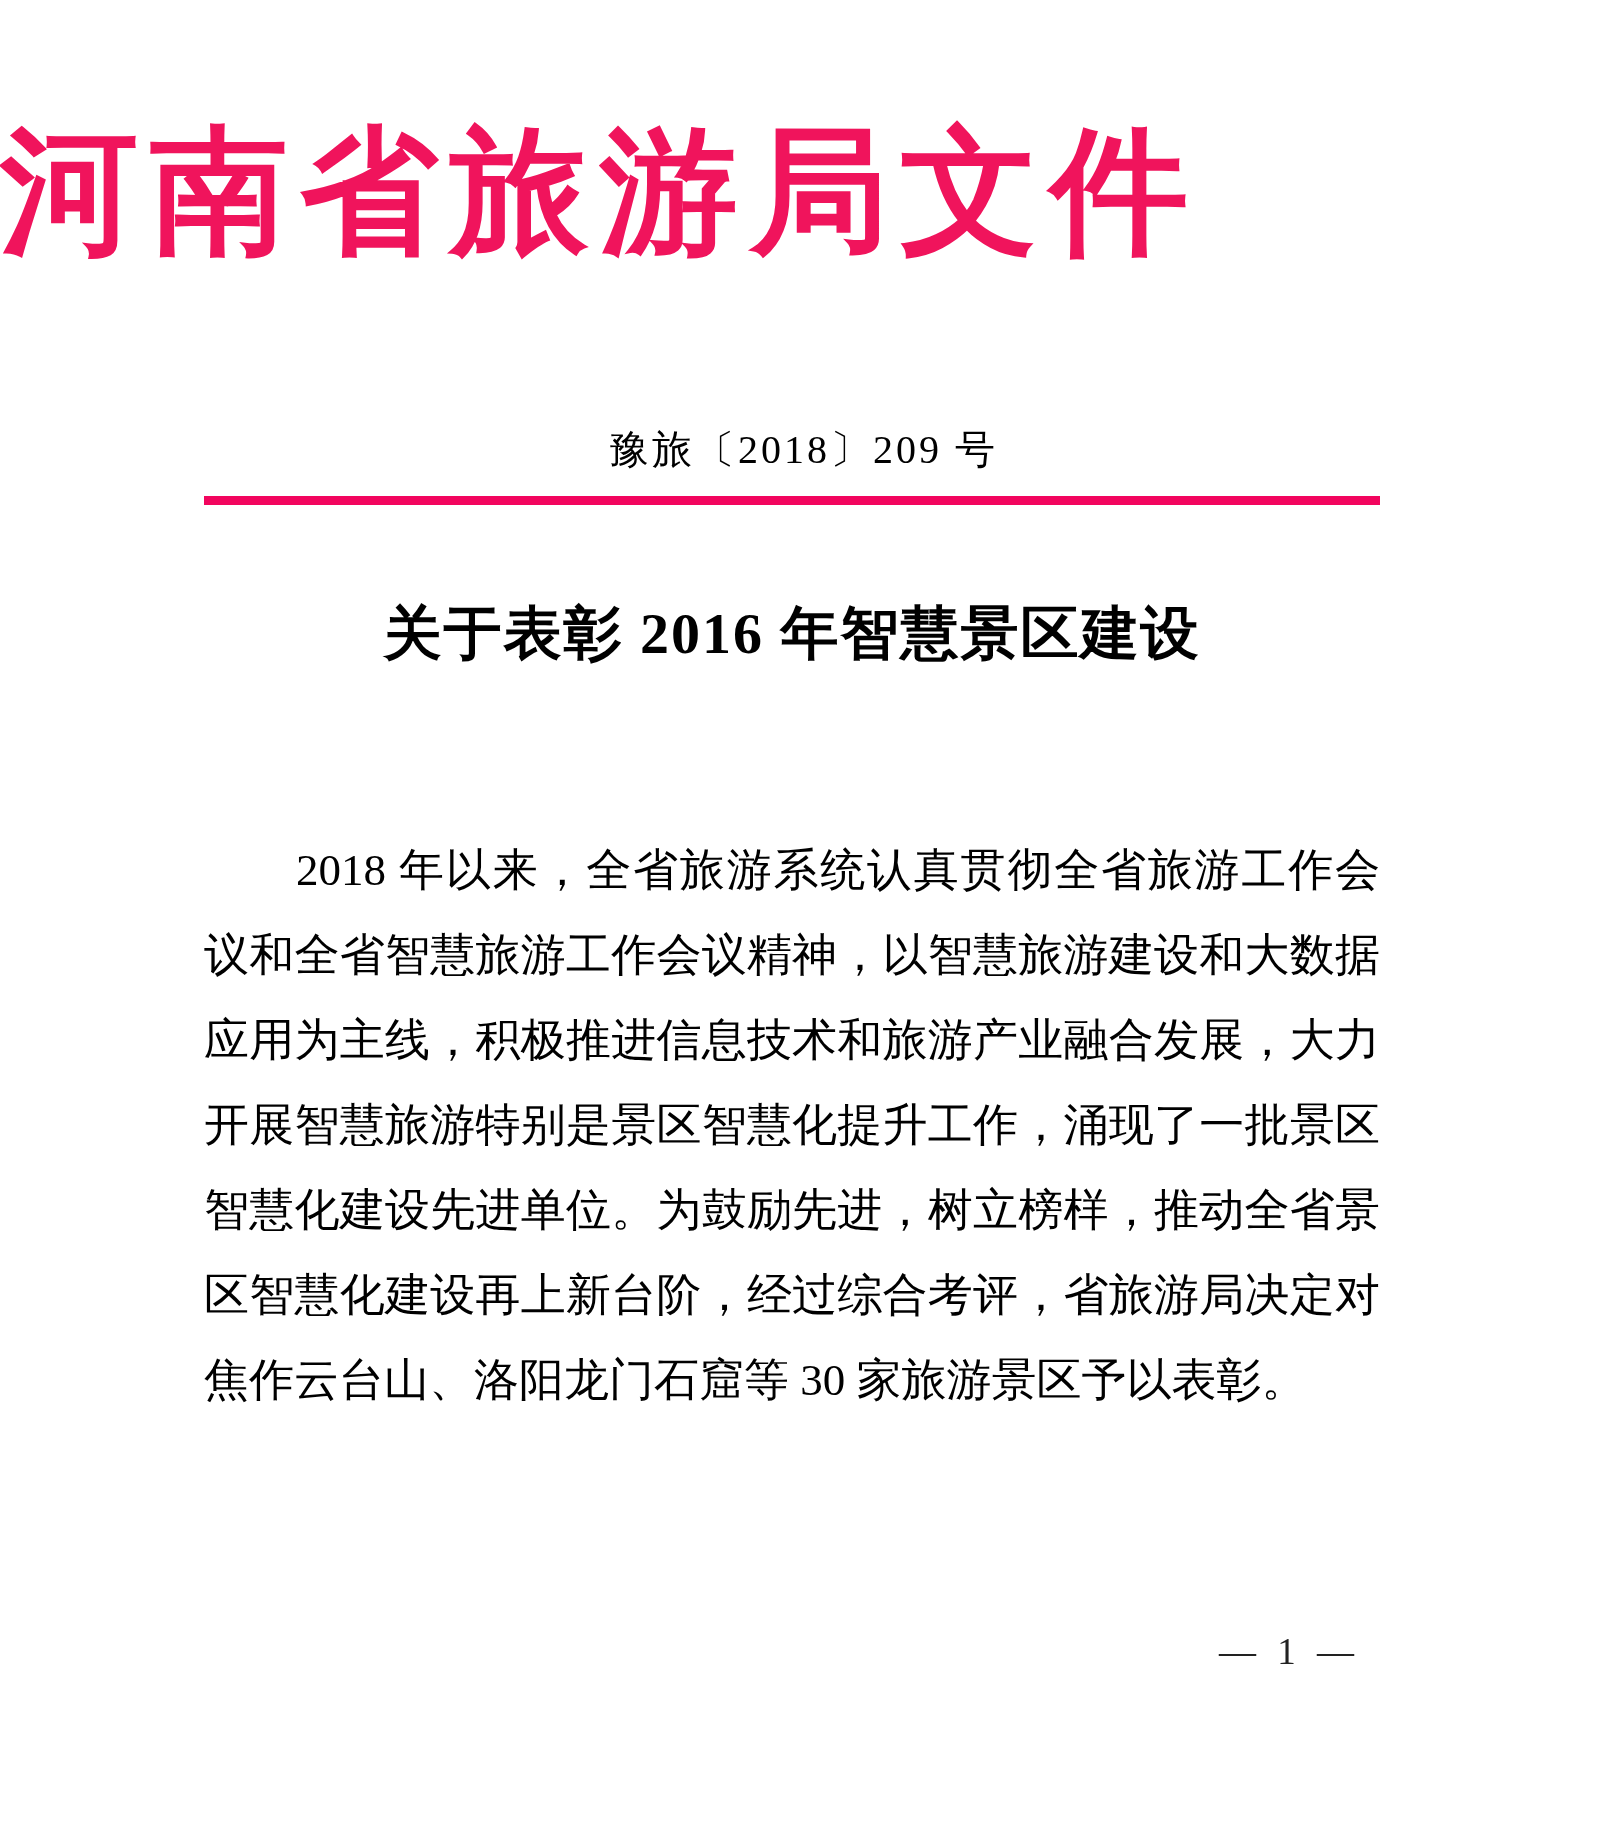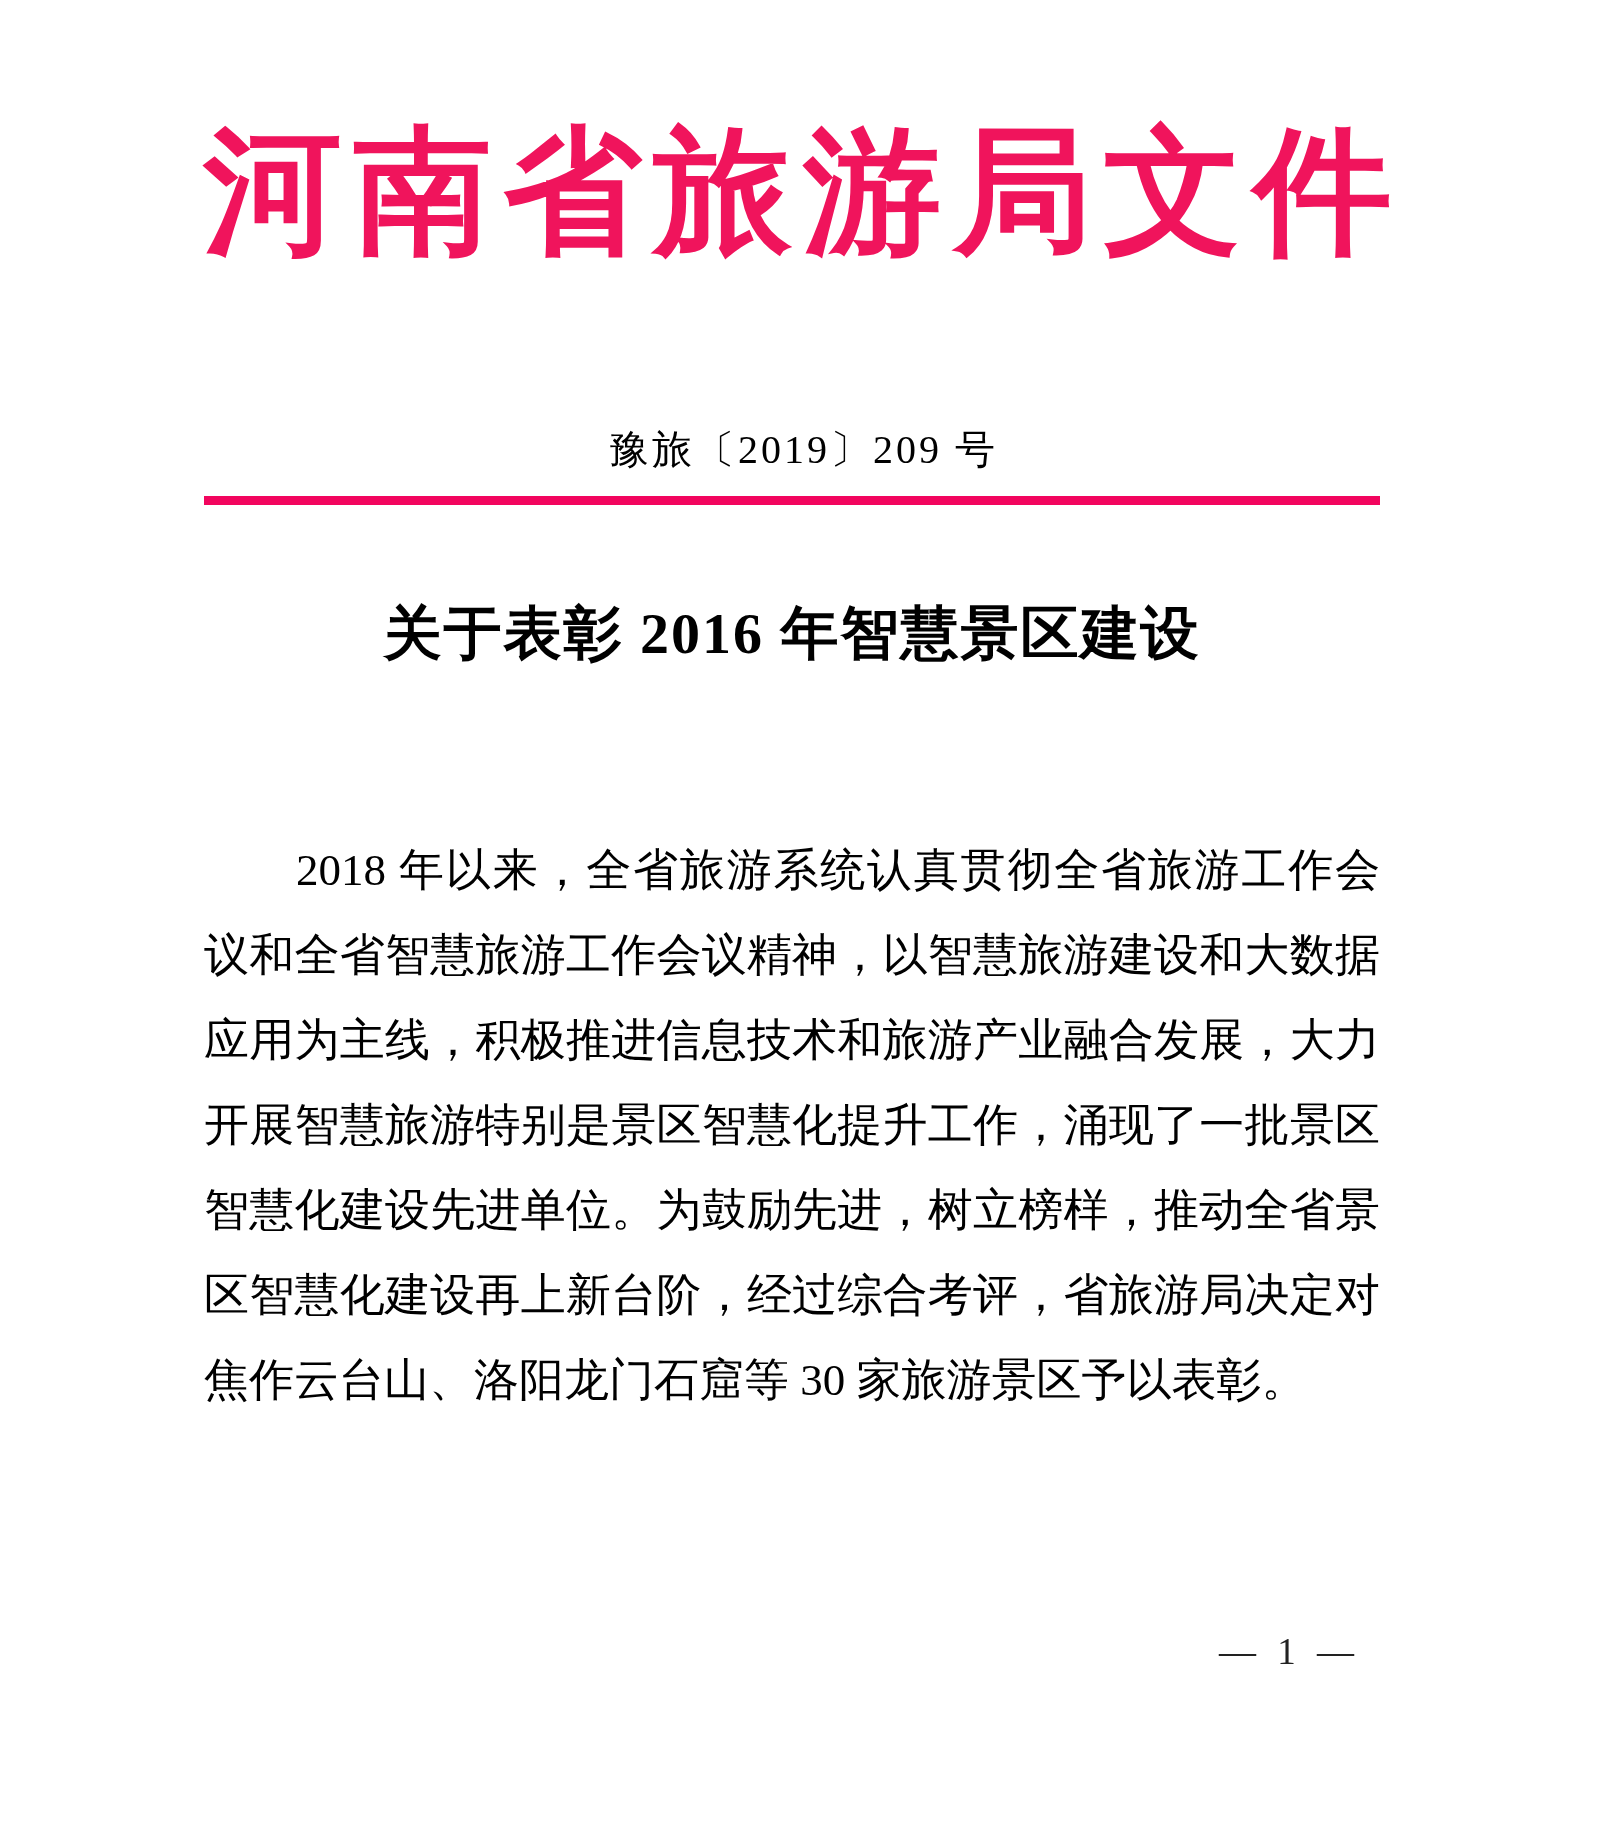--- a/index.html
+++ b/index.html
@@ -15,21 +15,20 @@
     overflow: hidden;
     font-family: "Liberation Serif", "DejaVu Serif", serif;
     color: #000000;
   }
   
   .letterhead {
     position: absolute;
     top: 118px;
     left: 0;
     width: 100%;
-    text-align: center;
     color: #F0145C;
     font-size: 138px;
     font-weight: bold;
     letter-spacing: 12px;
     line-height: 150px;
     white-space: nowrap;
   }
   
   .doc-number {
     position: absolute;
@@ -91,21 +90,21 @@
     white-space: nowrap;
   }
 </style>
 </head>
 <body>
 
 <div class="page">
 
   <div class="letterhead">河南省旅游局文件</div>
 
-  <div class="doc-number">豫旅〔2019〕209 号</div>
+  <div class="doc-number">豫旅〔2018〕209 号</div>
 
   <div class="red-rule"></div>
 
   <div class="doc-title">
     <div>关于表彰 2016 年智慧景区建设</div>
   </div>
 
   <div class="body-text">
     <p class="para">2018 年以来，全省旅游系统认真贯彻全省旅游工作会议和全省智慧旅游工作会议精神，以智慧旅游建设和大数据应用为主线，积极推进信息技术和旅游产业融合发展，大力开展智慧旅游特别是景区智慧化提升工作，涌现了一批景区智慧化建设先进单位。为鼓励先进，树立榜样，推动全省景区智慧化建设再上新台阶，经过综合考评，省旅游局决定对焦作云台山、洛阳龙门石窟等 30 家旅游景区予以表彰。</p>
   </div>

